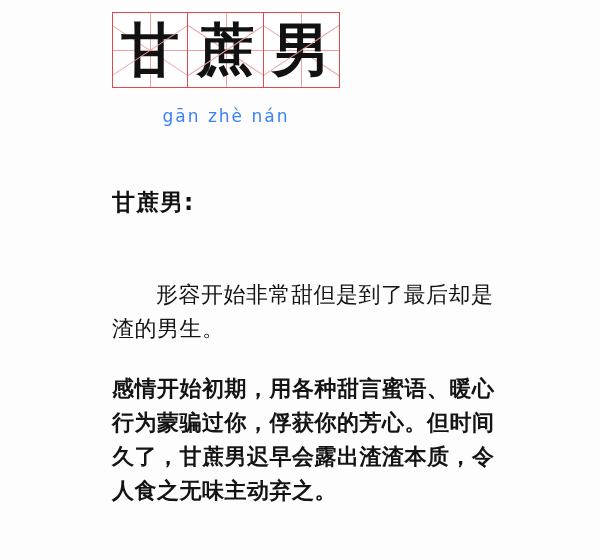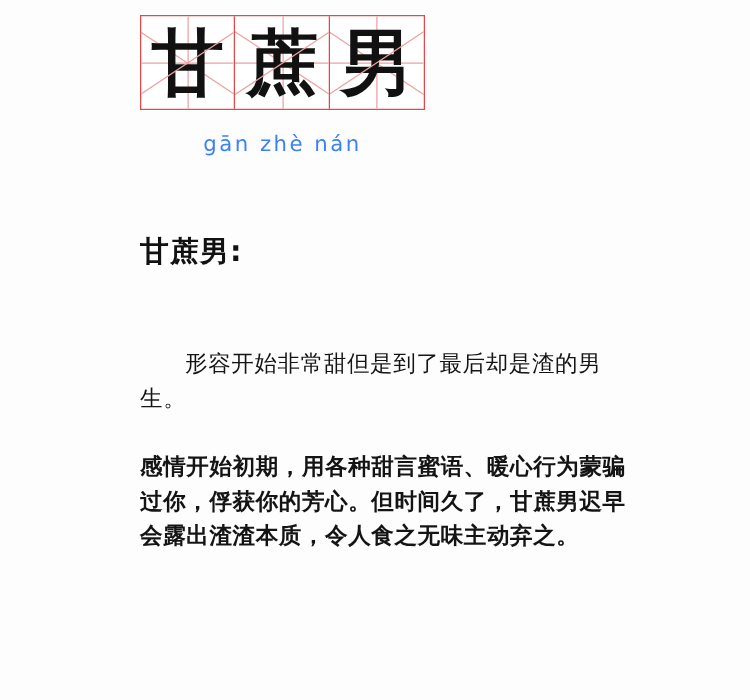--- a/index.html
+++ b/index.html
@@ -111,21 +111,21 @@
   .entry-title {
     font-family: "DejaVu Sans", "Liberation Sans", sans-serif;
     font-weight: 700;
     font-size: 23px;
     line-height: 1.3;
     color: #111111;
     letter-spacing: 1px;
   }
   .para {
     font-family: "DejaVu Sans", "Liberation Sans", sans-serif;
-    font-size: 18px;
+    font-size: 22px;
     line-height: 1.55;
     color: #141414;
     letter-spacing: 0.5px;
   }
   .para-1 {
     margin-top: 60px;
     text-indent: 2em;
     width: 400px;
   }
   .para-2 {

